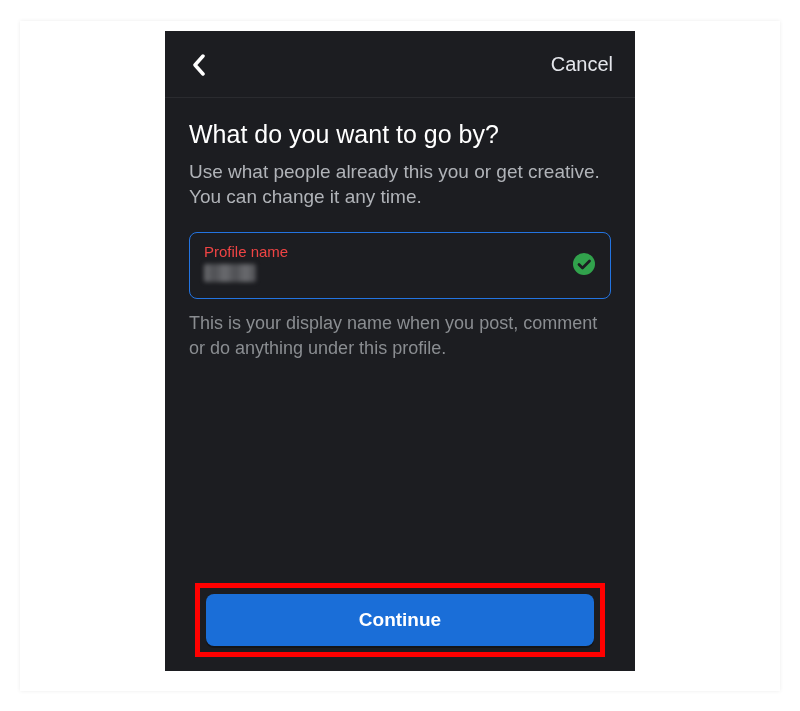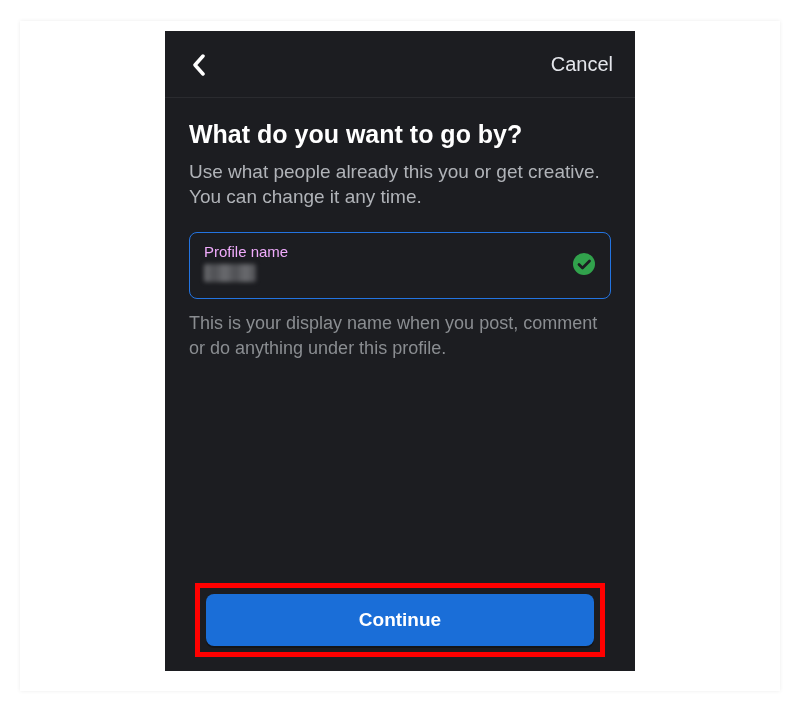--- a/index.html
+++ b/index.html
@@ -57,21 +57,21 @@
     }
     .content {
       padding: 22px 24px 0 24px;
       flex: 1;
       display: flex;
       flex-direction: column;
     }
     .title {
       color: #ffffff;
       font-size: 25px;
-      font-weight: 700;
+      font-weight: 400;
       margin-bottom: 10px;
     }
     .subtitle {
       color: #b0b3b8;
       font-size: 19px;
       line-height: 1.35;
       margin-bottom: 22px;
     }
     .input-wrap {
       border: 1px solid #2374e1;
@@ -79,21 +79,21 @@
       padding: 10px 14px 12px 14px;
       display: flex;
       align-items: center;
       justify-content: space-between;
       margin-bottom: 12px;
     }
     .input-left {
       flex: 1;
     }
     .field-label {
-      color: #f0abfc;
+      color: #ef4444;
       font-size: 15px;
       margin-bottom: 4px;
     }
     .field-value {
       display: inline-block;
       width: 52px;
       height: 18px;
       background: linear-gradient(90deg, #6a6b6f 0%, #4e4f53 20%, #6a6b6f 40%, #4e4f53 60%, #6a6b6f 80%, #4e4f53 100%);
       filter: blur(2px);
       border-radius: 2px;

